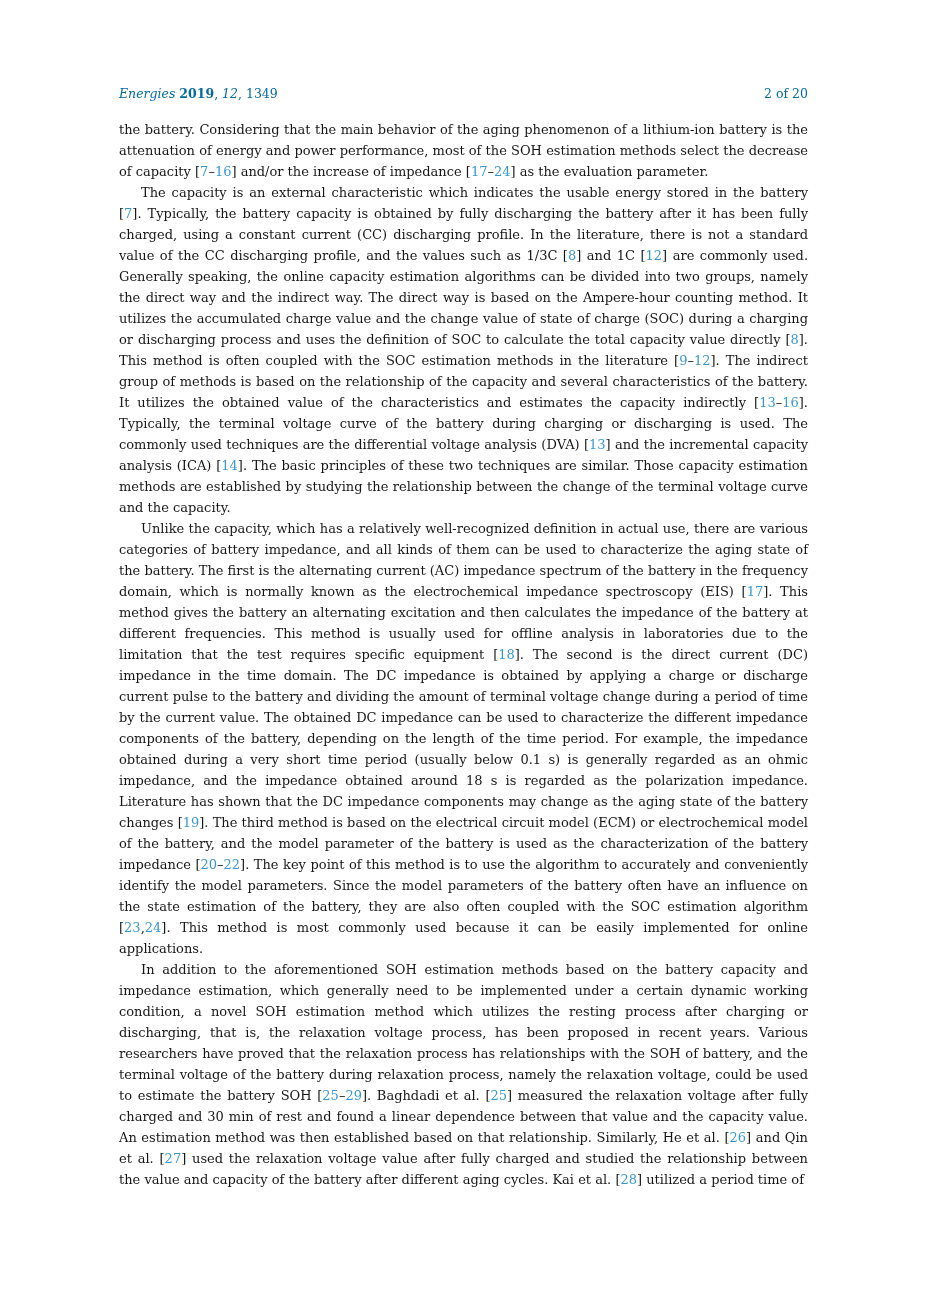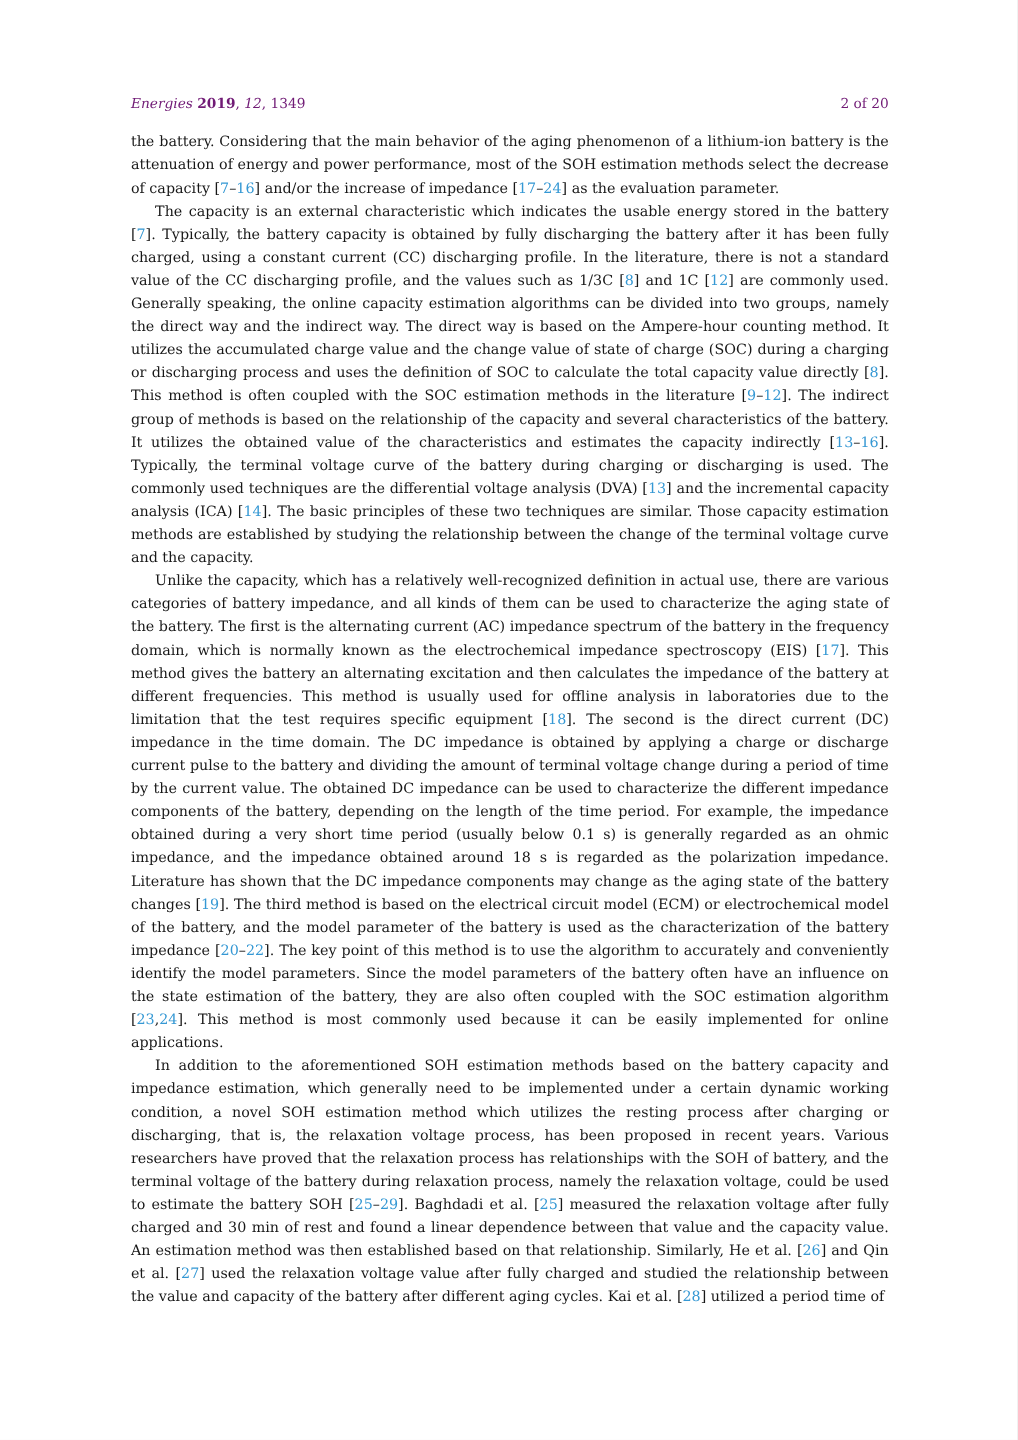--- a/index.html
+++ b/index.html
@@ -11,21 +11,21 @@
     background: #ffffff;
     box-sizing: border-box;
     padding: 86px 117px 0 119px;
     font-family: "DejaVu Serif", "Liberation Serif", serif;
   }
   .running-head {
     display: flex;
     justify-content: space-between;
     align-items: flex-end;
     font-size: 12.5px;
-    color: #701a75;
+    color: #0369a1;
   }
   .body-text {
     margin-top: 18px;
     font-size: 13px;
     line-height: 21px;
     text-align: justify;
     color: #171717;
   }
   p.para { margin: 0; padding: 0; }
   p.para.indent { text-indent: 22px; }

